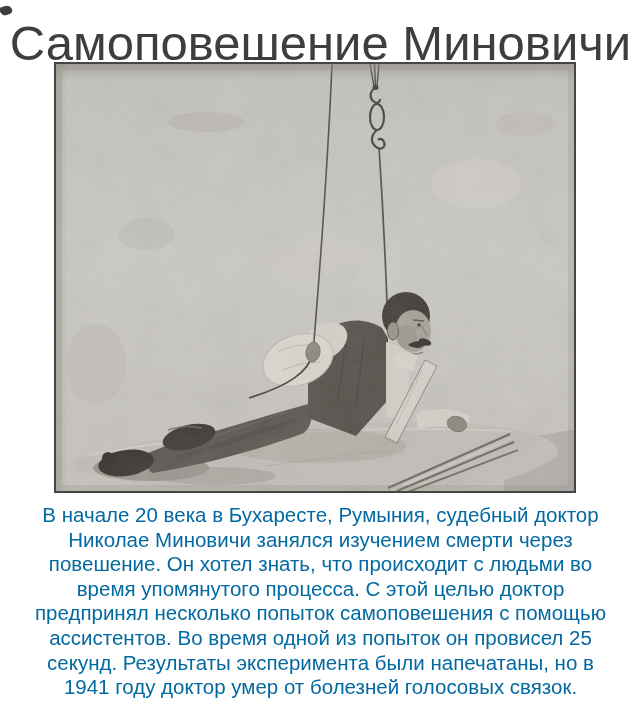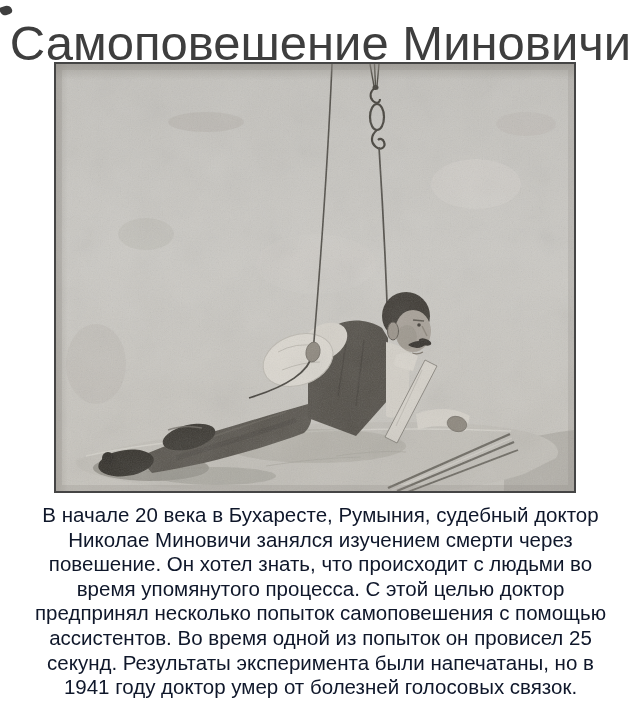--- a/index.html
+++ b/index.html
@@ -22,21 +22,21 @@
   .photo-frame{
     position:absolute;left:54px;top:62px;width:518px;height:427px;
     margin:0;border:2px solid #454545;background:#c9c7c2;
     overflow:hidden;
   }
   .photo-frame svg{display:block;width:518px;height:427px;}
   .caption{
     position:absolute;top:503px;left:14px;right:14px;
     text-align:center;white-space:pre-line;
     font-size:20.5px;line-height:24.6px;
-    color:#0f172a;
+    color:#0369a1;
   }
 </style>
 </head>
 <body>
 
 <div class="corner-mark"></div>
 
 <h1 class="title">Самоповешение Миновичи</h1>
 
 <figure class="photo-frame" aria-label="Black-and-white archival photograph: a mustached man in a dark vest and white shirt reclines on a mattress, suspended in a harness by a rope with a hook and ring; he holds a second rope in his raised hand">

